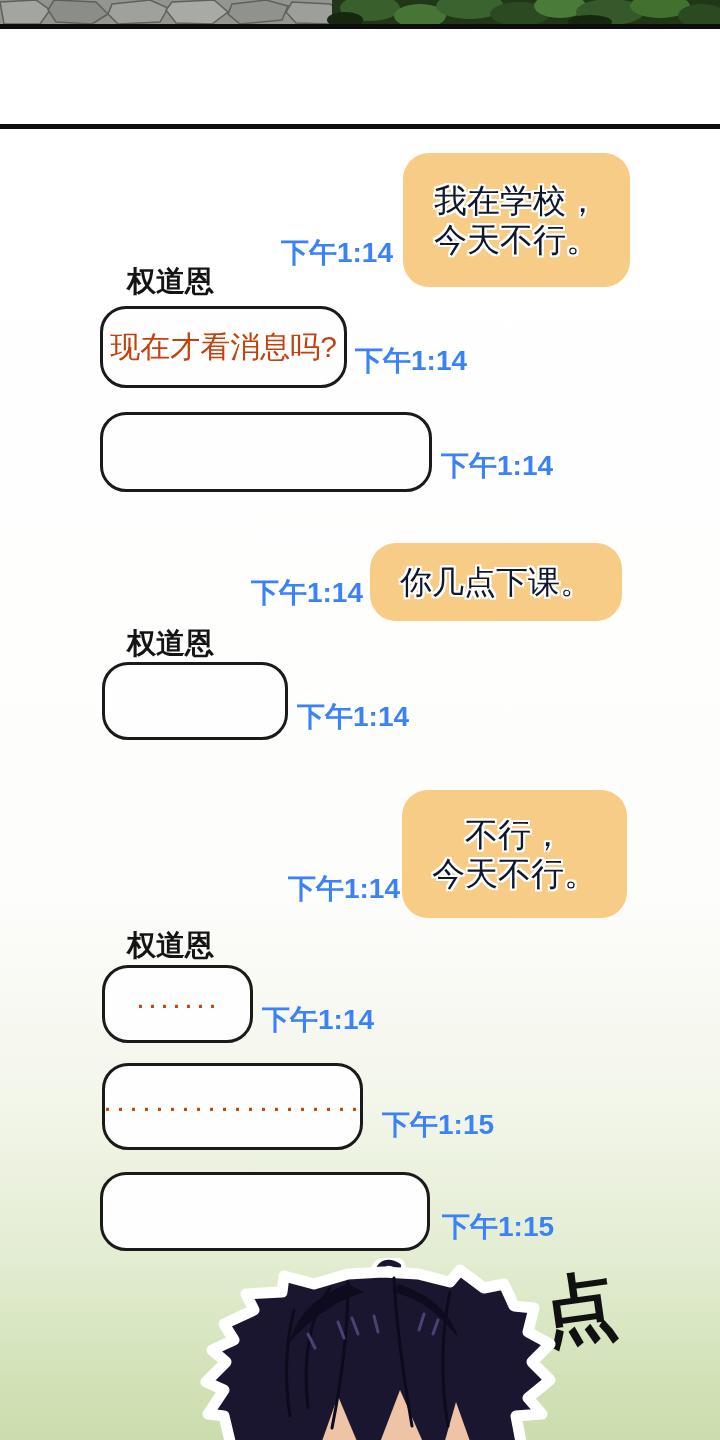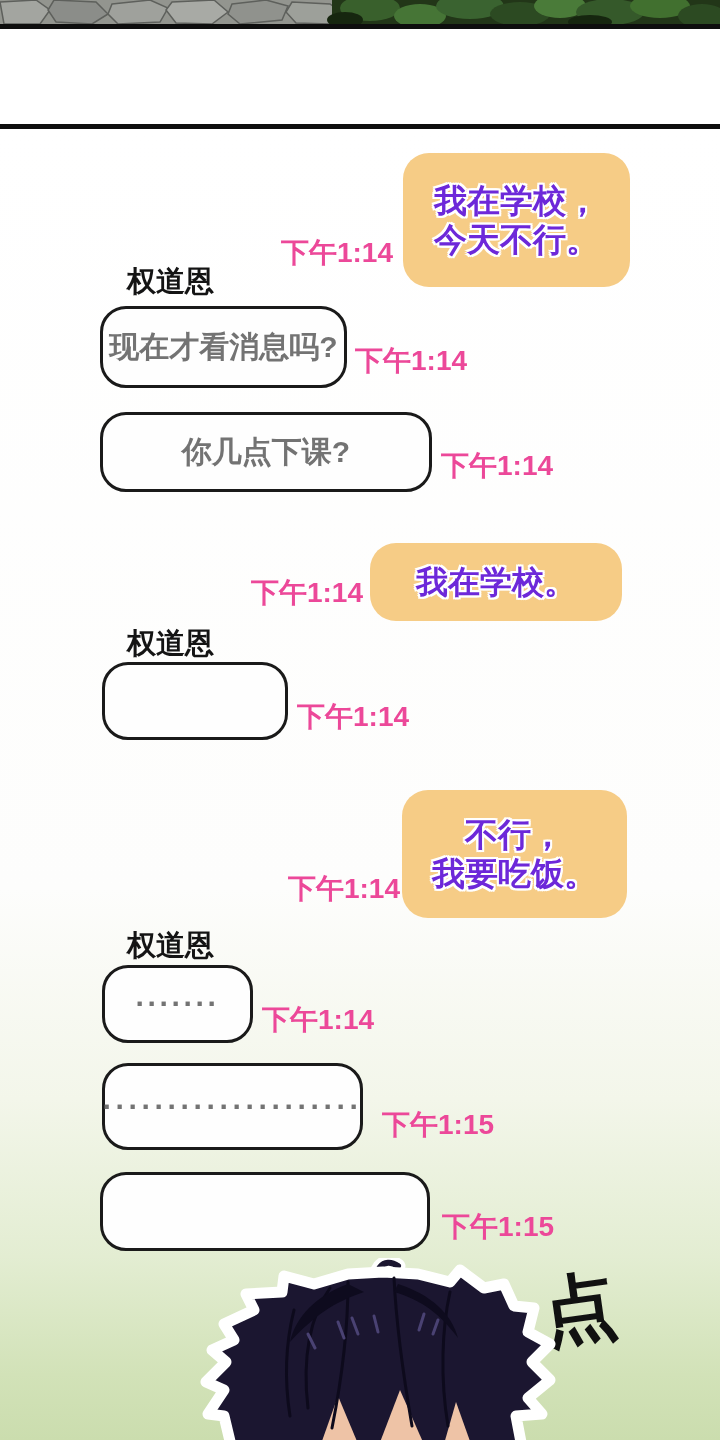--- a/index.html
+++ b/index.html
@@ -17,37 +17,37 @@
     position:absolute;left:0;top:129px;width:720px;height:1311px;
     background:linear-gradient(180deg,#ffffff 0%,#fdfdfc 58%,#f3f6ea 74%,#e3edd2 86%,#d2e2b8 95%,#cbddae 100%);
   }
   .m{position:absolute;}
   
   .bubble-sent{
     background:#f6cc86;border-radius:26px;
     display:flex;align-items:center;justify-content:center;text-align:center;
   }
   .bubble-sent .btext{
-    font-size:33px;font-weight:700;line-height:39px;color:#6d28d9;white-space:pre-line;
+    font-size:33px;font-weight:400;line-height:39px;color:#0f172a;white-space:pre-line;
     text-shadow:-2px -2px 0 #fff,2px -2px 0 #fff,-2px 2px 0 #fff,2px 2px 0 #fff,
                 -2px 0 0 #fff,2px 0 0 #fff,0 -2px 0 #fff,0 2px 0 #fff;
   }
   .tail-sent{position:absolute;right:-22px;bottom:-4px;width:40px;height:34px;z-index:-1;}
   
   .bubble-recv{
     background:#fefefe;border:3px solid #1a1a1a;border-radius:26px;box-sizing:border-box;
     display:flex;align-items:center;justify-content:center;text-align:center;
   }
-  .bubble-recv .btext{font-size:30px;font-weight:700;color:#737373;white-space:nowrap;}
+  .bubble-recv .btext{font-size:30px;font-weight:400;color:#c2410c;white-space:nowrap;}
   .tail-recv{position:absolute;left:-15px;bottom:-16px;width:44px;height:40px;z-index:-1;}
   .dots7{font-size:26px;font-weight:900;letter-spacing:2px;}
   .dots20{font-size:26px;font-weight:900;letter-spacing:3px;}
   
   .name{position:absolute;font-size:29px;font-weight:700;color:#141414;margin-left:24px;}
-  .ts{position:absolute;font-size:28px;font-weight:700;color:#ec4899;white-space:nowrap;}
+  .ts{position:absolute;font-size:28px;font-weight:700;color:#3b82f6;white-space:nowrap;}
   
   #o1{left:403px;top:153px;width:227px;height:134px;}
   #ts1{left:275px;top:234px;width:118px;text-align:right;}
   #n1{left:103px;top:262px;}
   #w1{left:100px;top:306px;width:247px;height:82px;}
   #ts2{left:355px;top:342px;}
   #w2{left:100px;top:412px;width:332px;height:80px;}
   #ts3{left:441px;top:447px;}
   #o2{left:370px;top:543px;width:252px;height:78px;}
   #o2 .btext{font-size:32px;}
@@ -121,47 +121,46 @@
 
   <div class="m bubble-recv" id="w1">
     <div class="btext">现在才看消息吗?</div>
     <svg class="tail-recv" viewBox="0 0 44 40">
       <path d="M40,2 C36,14 24,28 4,38 C14,26 18,14 18,2 Z" fill="#fefefe" stroke="#1a1a1a" stroke-width="3" stroke-linejoin="round"></path>
     </svg>
   </div>
   <div class="ts" id="ts2">下午1:14</div>
 
   <div class="m bubble-recv" id="w2">
-    <div class="btext">你几点下课?</div>
     <svg class="tail-recv" viewBox="0 0 44 40">
       <path d="M40,2 C36,14 24,28 4,38 C14,26 18,14 18,2 Z" fill="#fefefe" stroke="#1a1a1a" stroke-width="3" stroke-linejoin="round"></path>
     </svg>
   </div>
   <div class="ts" id="ts3">下午1:14</div>
 
   <div class="m bubble-sent" id="o2">
-    <div class="btext">我在学校。</div>
+    <div class="btext">你几点下课。</div>
     <svg class="tail-sent" viewBox="0 0 40 34">
       <path d="M2,0 C10,12 24,22 38,27 C24,31 10,27 0,19 Z" fill="#f6cc86"></path>
     </svg>
   </div>
   <div class="ts" id="ts4">下午1:14</div>
 
   <div class="name" id="n2">权道恩</div>
 
   <div class="m bubble-recv" id="w3">
     <svg class="tail-recv" viewBox="0 0 44 40">
       <path d="M40,2 C36,14 24,28 4,38 C14,26 18,14 18,2 Z" fill="#fefefe" stroke="#1a1a1a" stroke-width="3" stroke-linejoin="round"></path>
     </svg>
   </div>
   <div class="ts" id="ts5">下午1:14</div>
 
   <div class="m bubble-sent" id="o3">
     <div class="btext">不行，
-我要吃饭。</div>
+今天不行。</div>
     <svg class="tail-sent" viewBox="0 0 40 34">
       <path d="M2,0 C10,12 24,22 38,27 C24,31 10,27 0,19 Z" fill="#f6cc86"></path>
     </svg>
   </div>
   <div class="ts" id="ts6">下午1:14</div>
 
   <div class="name" id="n3">权道恩</div>
 
   <div class="m bubble-recv" id="w4">
     <div class="btext dots7">·······</div>

